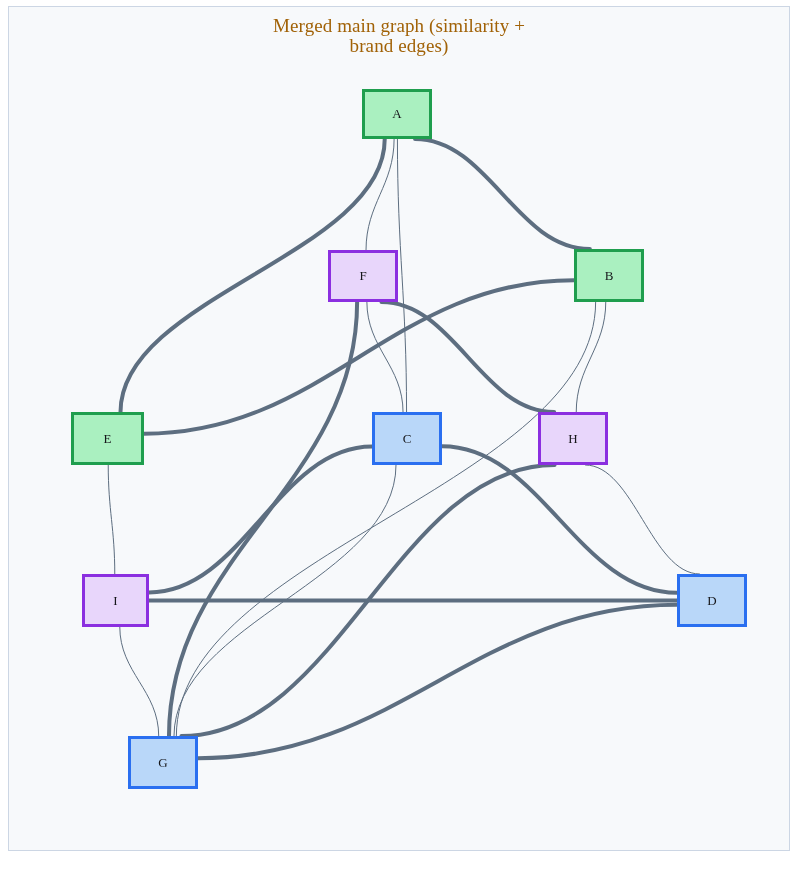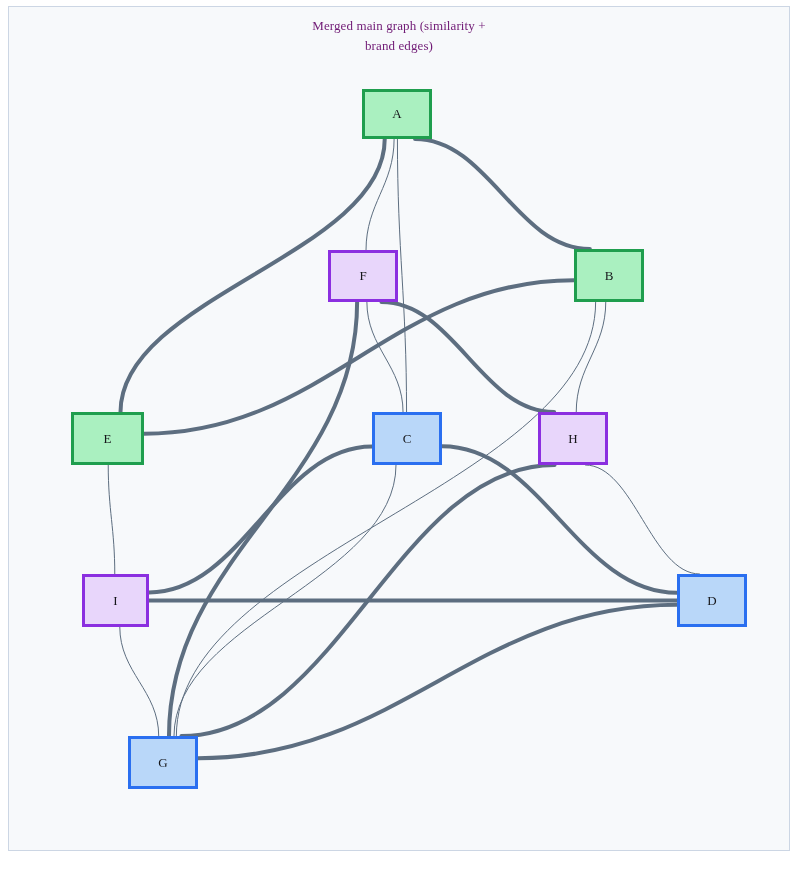--- a/index.html
+++ b/index.html
@@ -23,22 +23,22 @@
     box-sizing: border-box;
     overflow: hidden;
   }
   #graph-title {
     position: absolute;
     left: 0;
     top: 9px;
     width: 100%;
     text-align: center;
     font-family: "Liberation Serif", serif;
-    font-size: 13px;
-    color: #701a75;
+    font-size: 19px;
+    color: #a16207;
     line-height: 20px;
     white-space: pre-line;
     letter-spacing: 0.1px;
   }
   #edge-layer {
     position: absolute;
     left: 0;
     top: 0;
     width: 807px;
     height: 871px;

